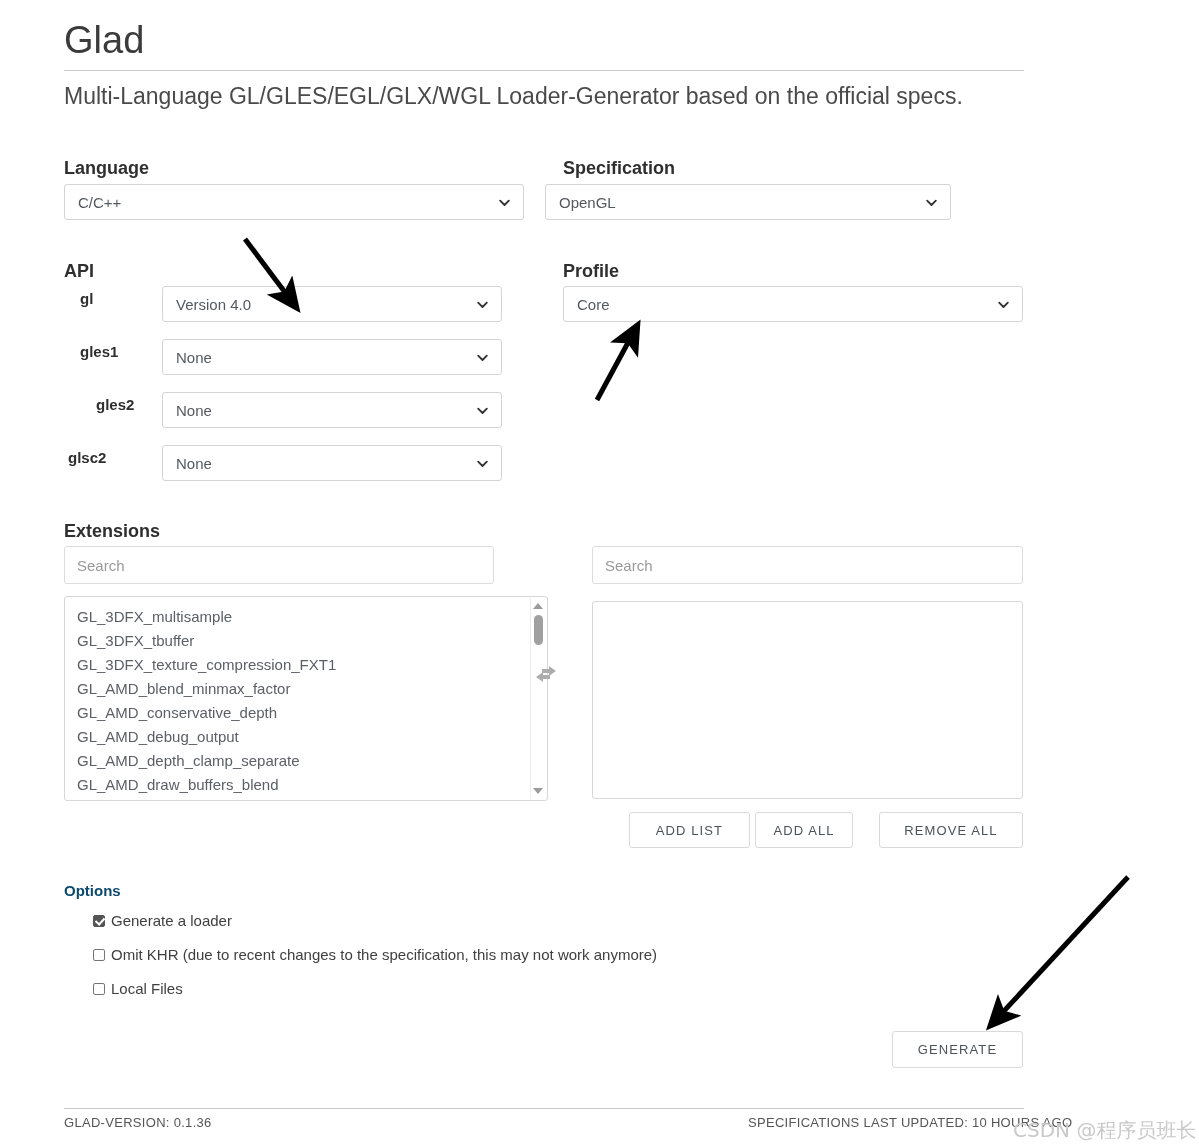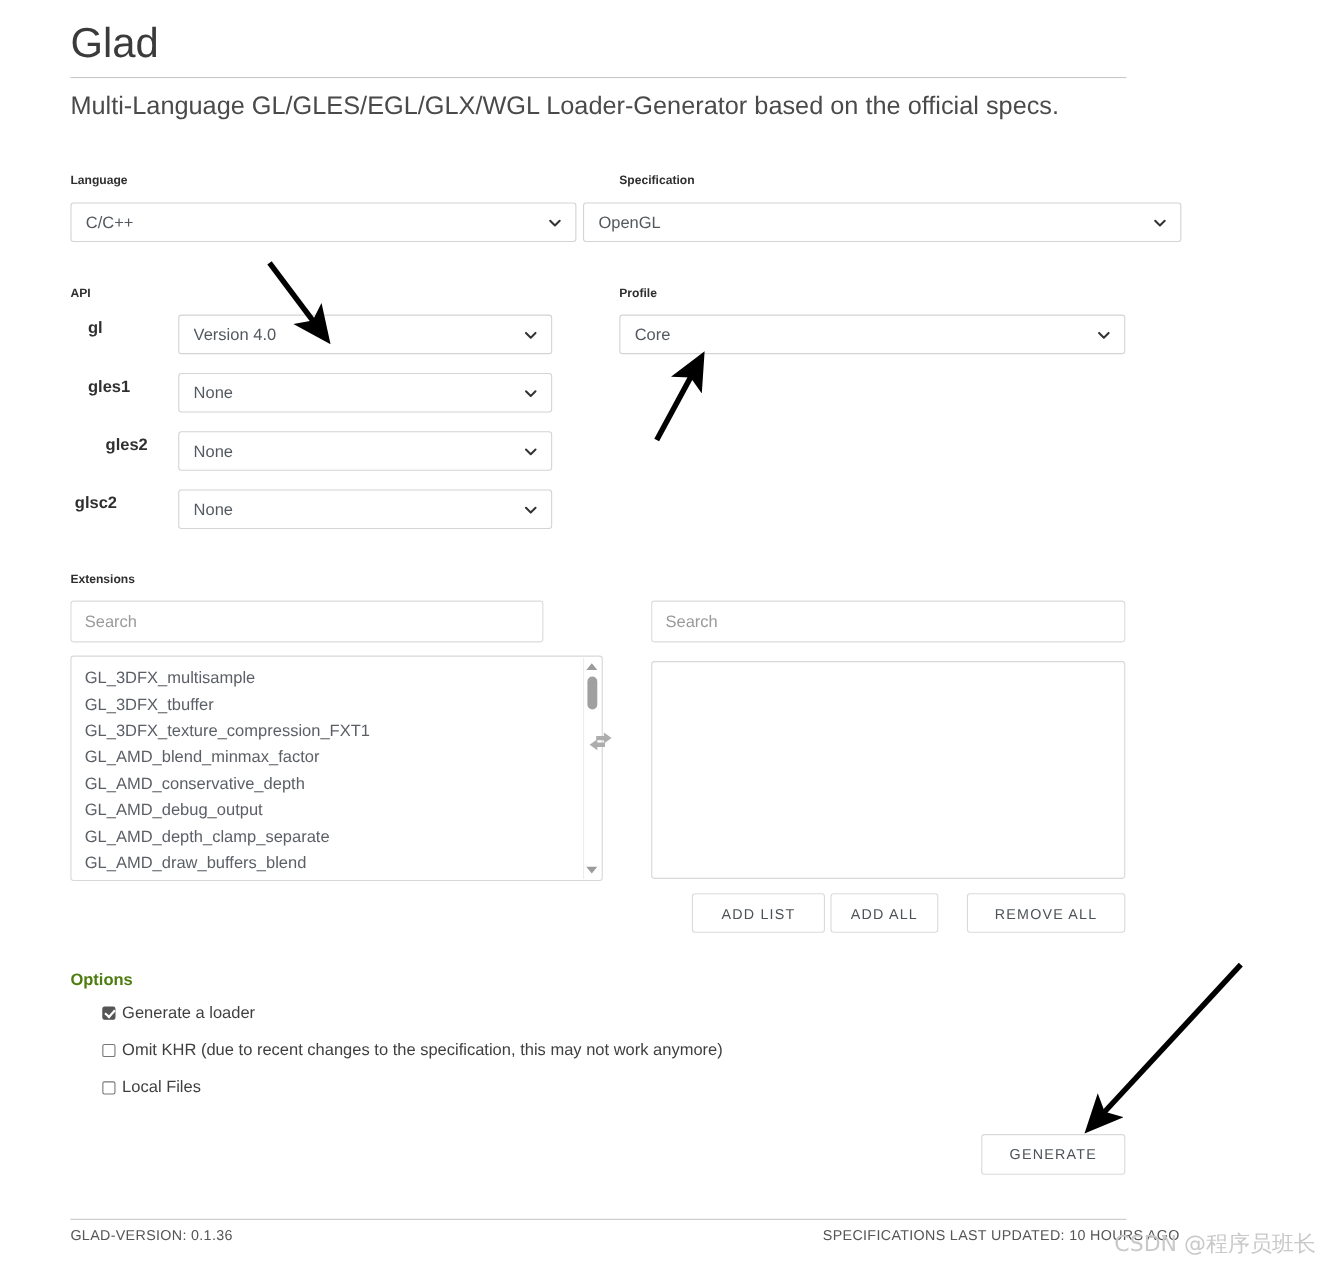--- a/index.html
+++ b/index.html
@@ -43,21 +43,21 @@
     font-size: 23px;
     font-weight: 300;
     color: #4a4a4a;
     line-height: 30px;
     margin: 10px 0 0 0;
     white-space: nowrap;
   }
 
   
   .field-label {
-    font-size: 11px;
+    font-size: 18px;
     font-weight: bold;
     color: #2f2f2f;
   }
   .sub-label {
     font-size: 15px;
     font-weight: bold;
     color: #2f2f2f;
   }
 
   
@@ -192,21 +192,21 @@
     color: #4c5358;
   }
 
   
   .options-title {
     position: absolute;
     left: 64px;
     top: 882px;
     font-size: 15px;
     font-weight: bold;
-    color: #4d7c0f;
+    color: #0c4a6e;
   }
   .opt-row {
     position: absolute;
     left: 93px;
     display: flex;
     align-items: center;
     font-size: 15px;
     color: #3f3f3f;
   }
   .cb {
@@ -297,21 +297,21 @@
 
   <div class="field-label" style="position:absolute;left:64px;top:158px;">Language</div>
   <div class="select-box" style="left:64px;top:184px;width:460px;">
     <span class="value">C/C++</span>
     <svg class="chev" viewBox="0 0 12 12">
       <path d="M2 4.3 L6 8.3 L10 4.3" fill="none" stroke="#333" stroke-width="1.7" stroke-linecap="round" stroke-linejoin="round"></path>
     </svg>
   </div>
 
   <div class="field-label" style="position:absolute;left:563px;top:158px;">Specification</div>
-  <div class="select-box" style="left:530px;top:184px;width:544px;">
+  <div class="select-box" style="left:545px;top:184px;width:406px;">
     <span class="value">OpenGL</span>
     <svg class="chev" viewBox="0 0 12 12">
       <path d="M2 4.3 L6 8.3 L10 4.3" fill="none" stroke="#333" stroke-width="1.7" stroke-linecap="round" stroke-linejoin="round"></path>
     </svg>
   </div>
 
   <div class="field-label" style="position:absolute;left:64px;top:261px;">API</div>
 
   <div class="sub-label" style="position:absolute;left:80px;top:290px;">gl</div>
   <div class="select-box" style="left:162px;top:286px;width:340px;">

